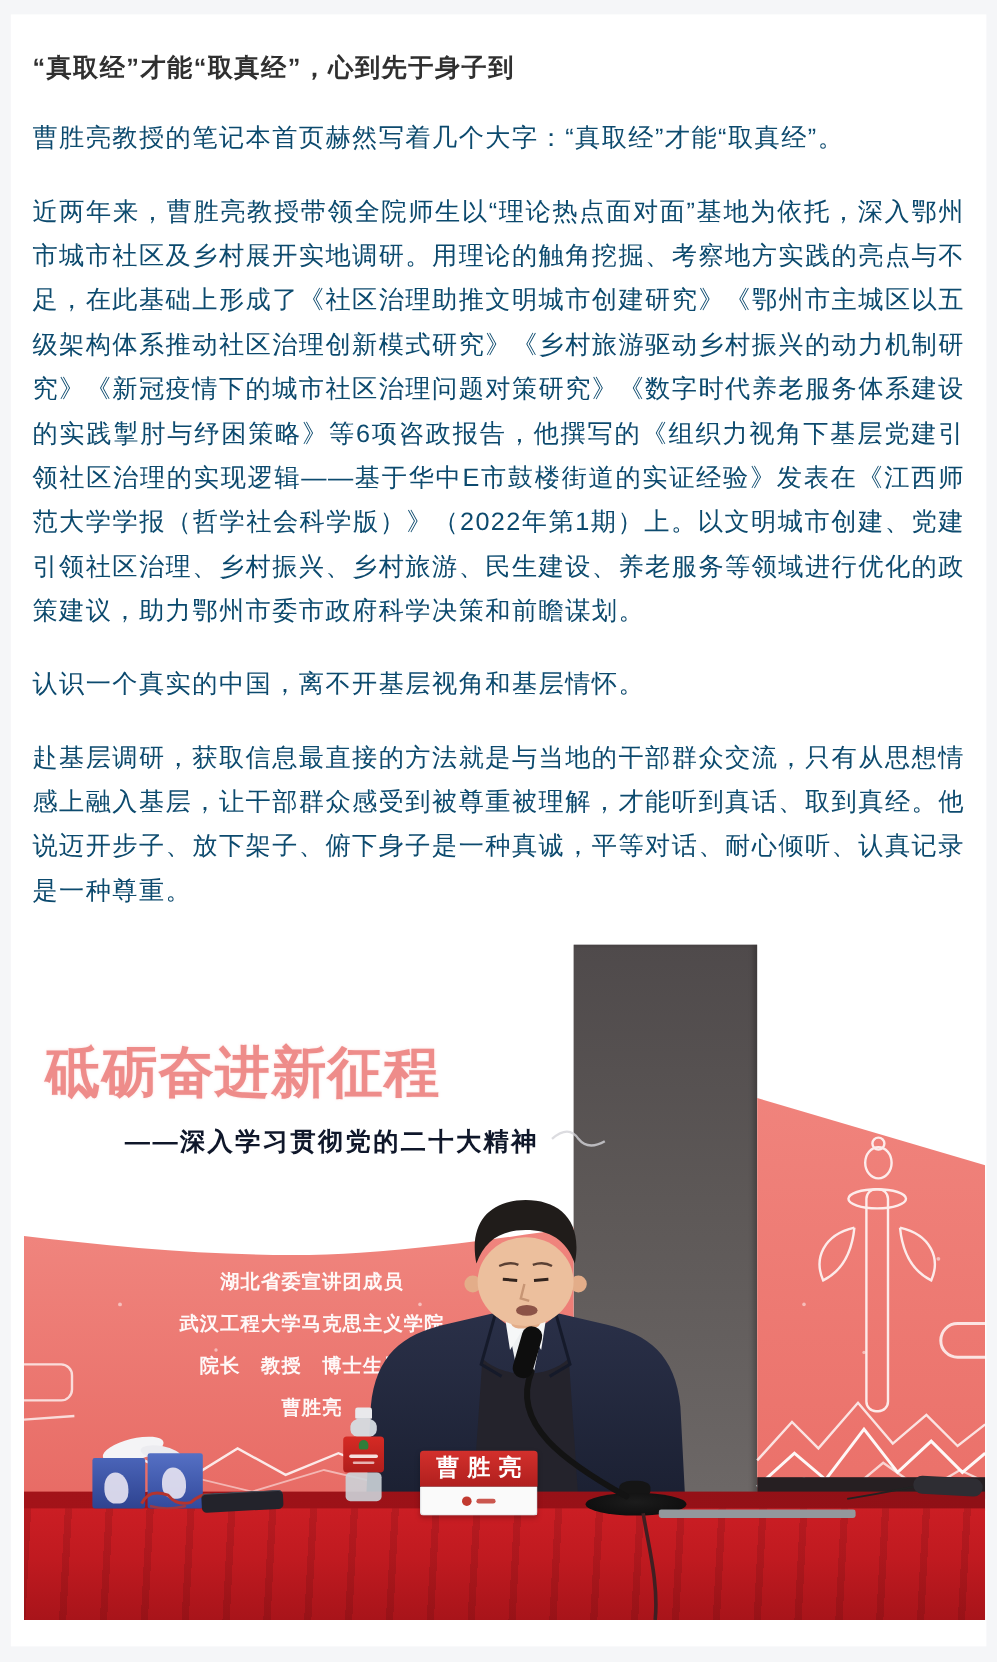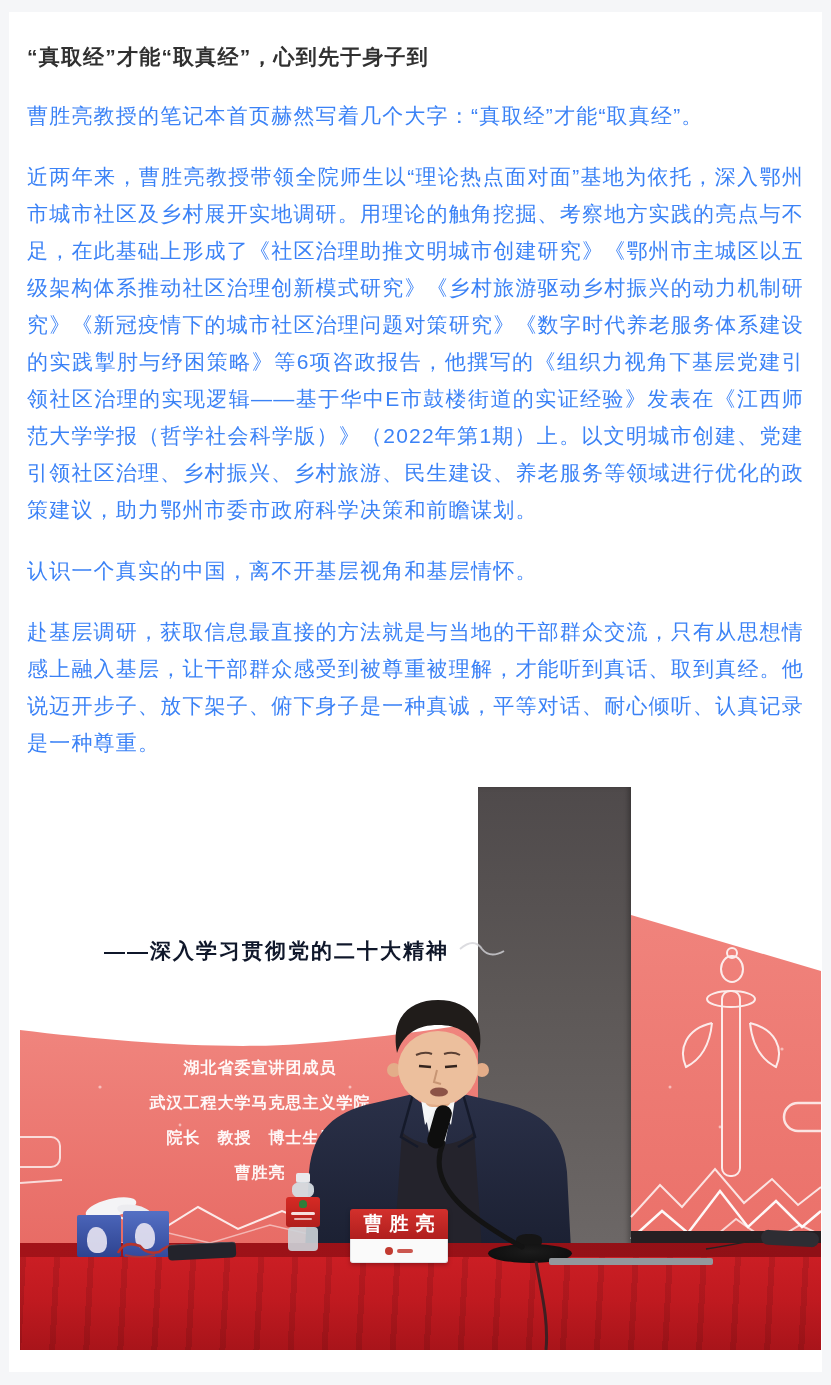--- a/index.html
+++ b/index.html
@@ -11,21 +11,21 @@
   }
   .card{
     position:relative;margin:12px 9px 0 9px;width:777px;
     background:#ffffff;padding:26px 18px 22px 18px;
   }
   .headline{
     font-size:21px;line-height:37px;font-weight:700;color:#303030;
     letter-spacing:1.2px;margin:0 0 22px 0;
   }
   .para{
-    font-size:21px;line-height:37px;color:#3b82f6;letter-spacing:1.2px;
+    font-size:21px;line-height:37px;color:#0c4a6e;letter-spacing:1.2px;
     margin:0 0 24px 0;text-align:justify;
   }
   
   .photo{
     position:relative;width:801px;height:563px;margin:26px 0 0 -7px;
     background:#ffffff;overflow:hidden;
   }
   .photo *{position:absolute;}
   .banner1,.banner2{
     font-weight:700;font-size:46px;line-height:48px;letter-spacing:1px;
@@ -98,20 +98,21 @@
 
 <div class="card">
   <h1 class="headline">“真取经”才能“取真经”，心到先于身子到</h1>
   <p class="para">曹胜亮教授的笔记本首页赫然写着几个大字：“真取经”才能“取真经”。</p>
   <p class="para">近两年来，曹胜亮教授带领全院师生以“理论热点面对面”基地为依托，深入鄂州市城市社区及乡村展开实地调研。用理论的触角挖掘、考察地方实践的亮点与不足，在此基础上形成了《社区治理助推文明城市创建研究》《鄂州市主城区以五级架构体系推动社区治理创新模式研究》《乡村旅游驱动乡村振兴的动力机制研究》《新冠疫情下的城市社区治理问题对策研究》《数字时代养老服务体系建设的实践掣肘与纾困策略》等6项咨政报告，他撰写的《组织力视角下基层党建引领社区治理的实现逻辑——基于华中E市鼓楼街道的实证经验》发表在《江西师范大学学报（哲学社会科学版）》（2022年第1期）上。以文明城市创建、党建引领社区治理、乡村振兴、乡村旅游、民生建设、养老服务等领域进行优化的政策建议，助力鄂州市委市政府科学决策和前瞻谋划。</p>
   <p class="para">认识一个真实的中国，离不开基层视角和基层情怀。</p>
   <p class="para">赴基层调研，获取信息最直接的方法就是与当地的干部群众交流，只有从思想情感上融入基层，让干部群众感受到被尊重被理解，才能听到真话、取到真经。他说迈开步子、放下架子、俯下身子是一种真诚，平等对话、耐心倾听、认真记录是一种尊重。</p>
 
   <div class="photo">
 
+    <div class="banner2" style="color:#ee8c8a;">砥砺奋进新征程</div>
     <div class="banner-sub" style="color:#0f172a;">——深入学习贯彻党的二十大精神</div>
 
     <div class="pillar"></div>
 
     <svg class="layer" width="801" height="563" viewBox="0 0 801 563">
       <defs>
         <linearGradient id="redL" x1="0" y1="0" x2="0" y2="1">
           <stop offset="0" stop-color="#f0857e"></stop>
             <stop offset="1" stop-color="#e4605a"></stop>
         </linearGradient>

